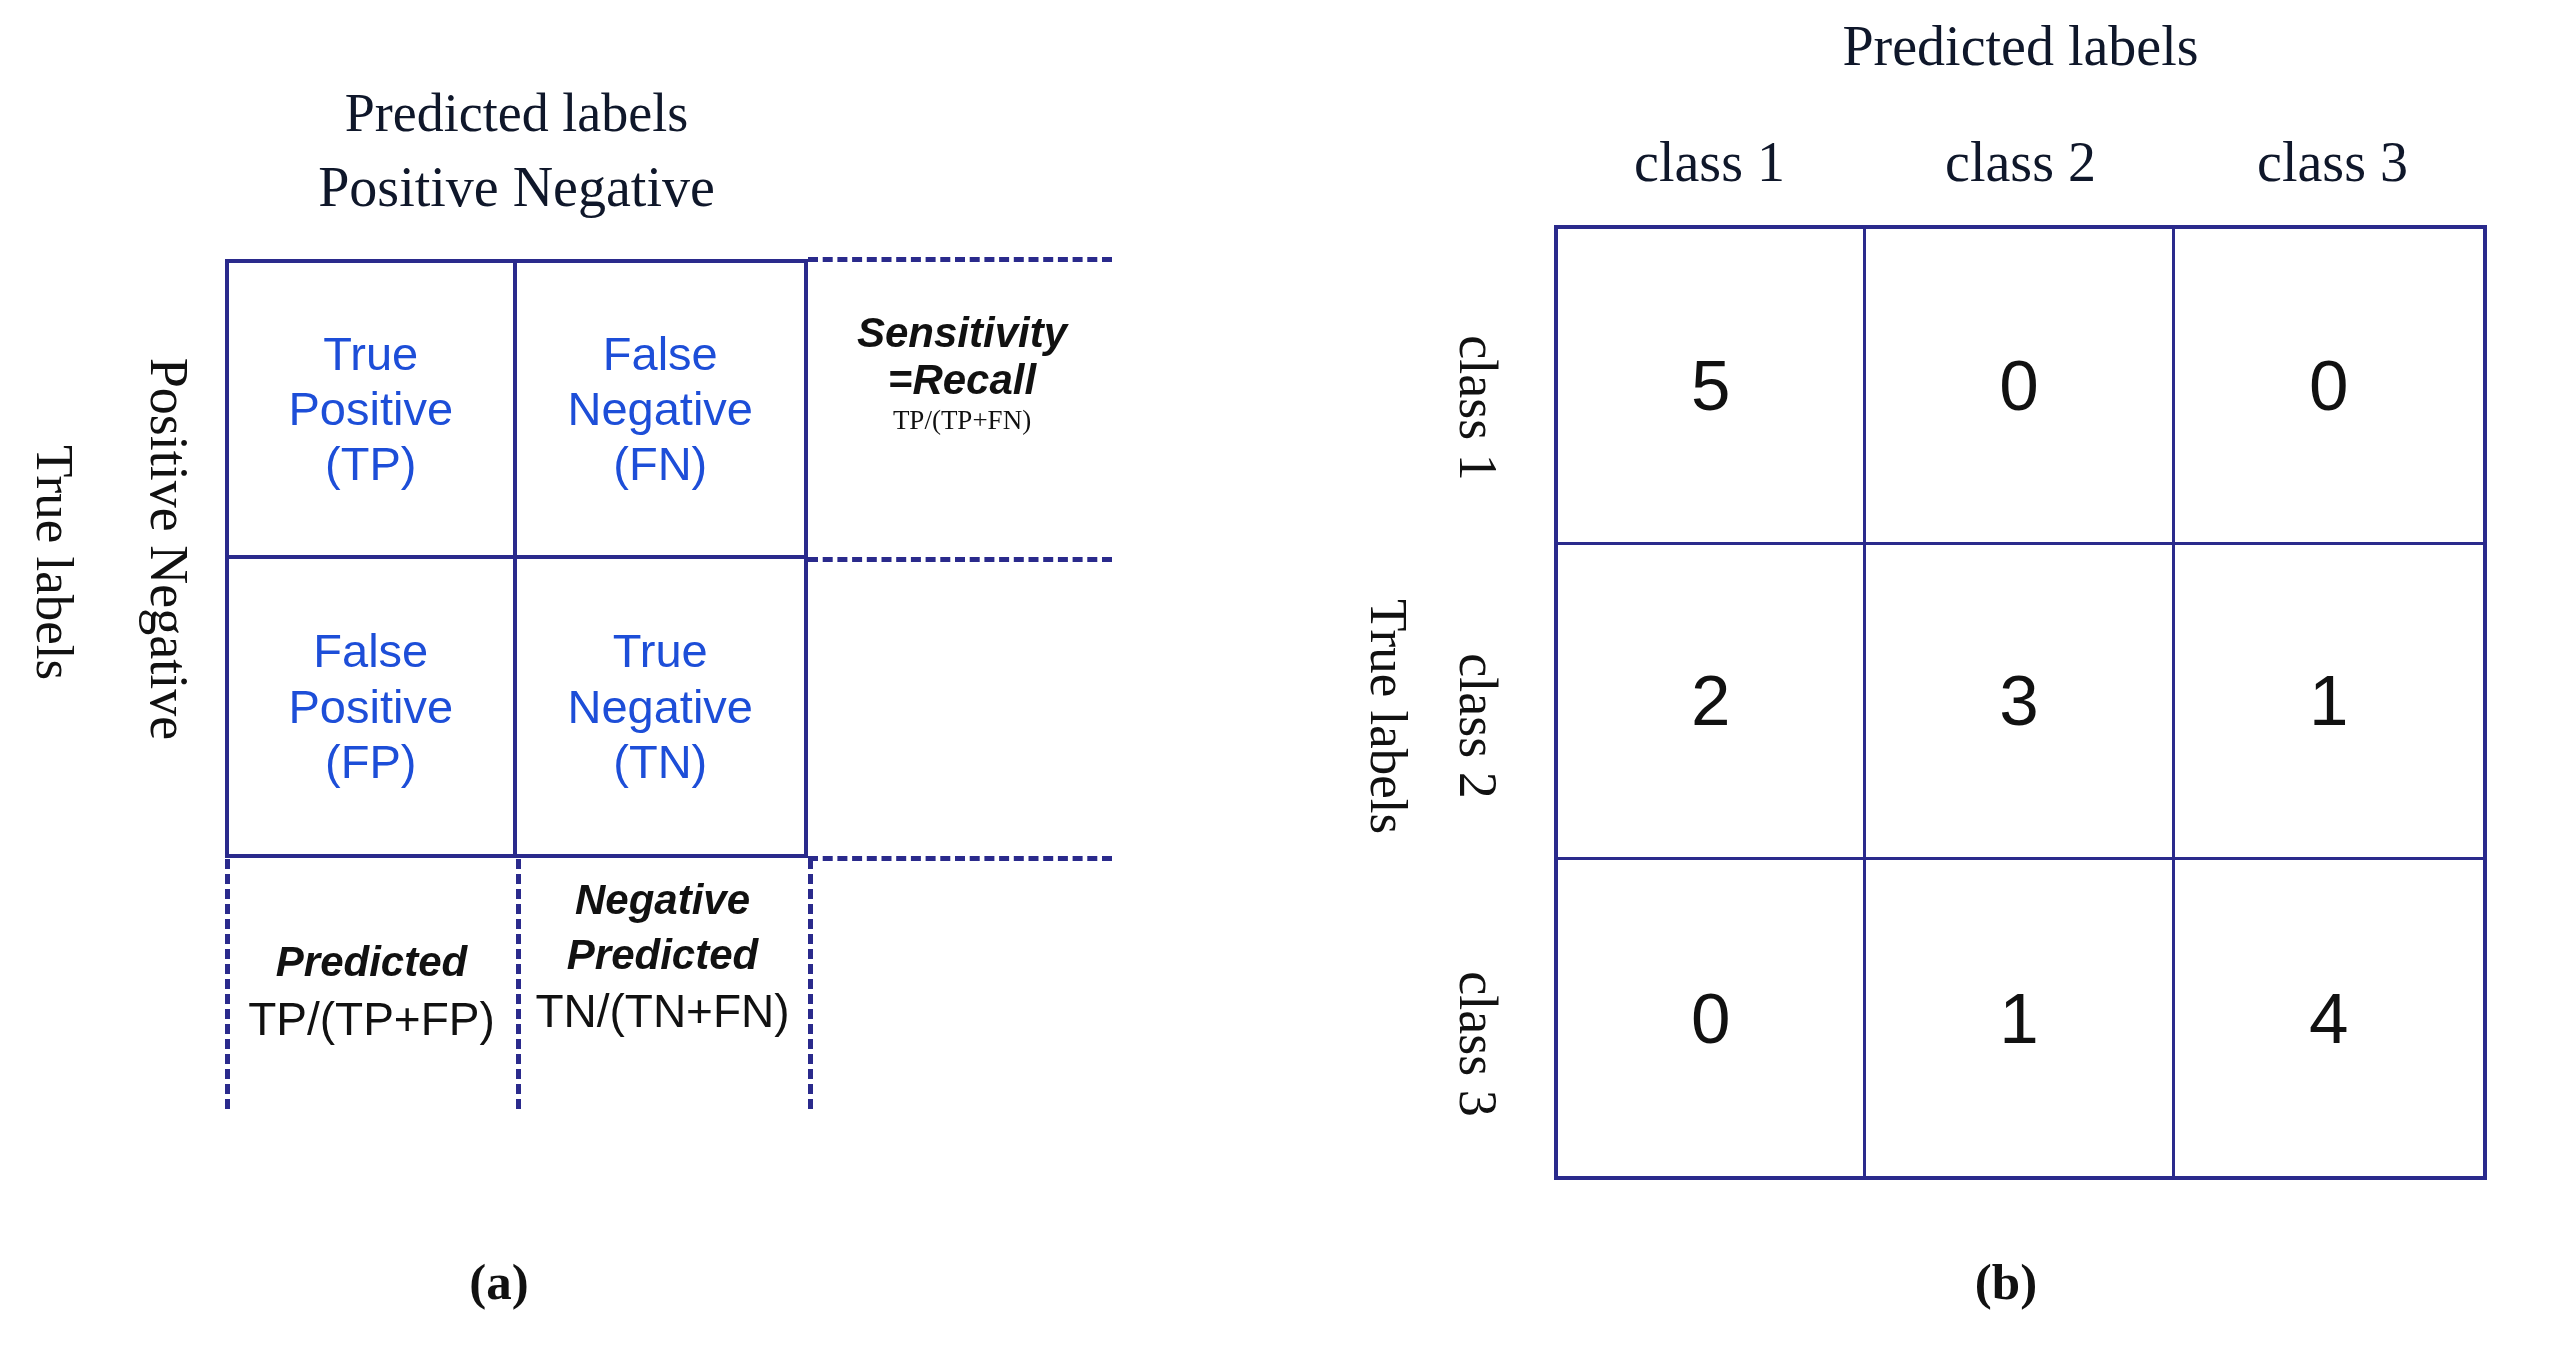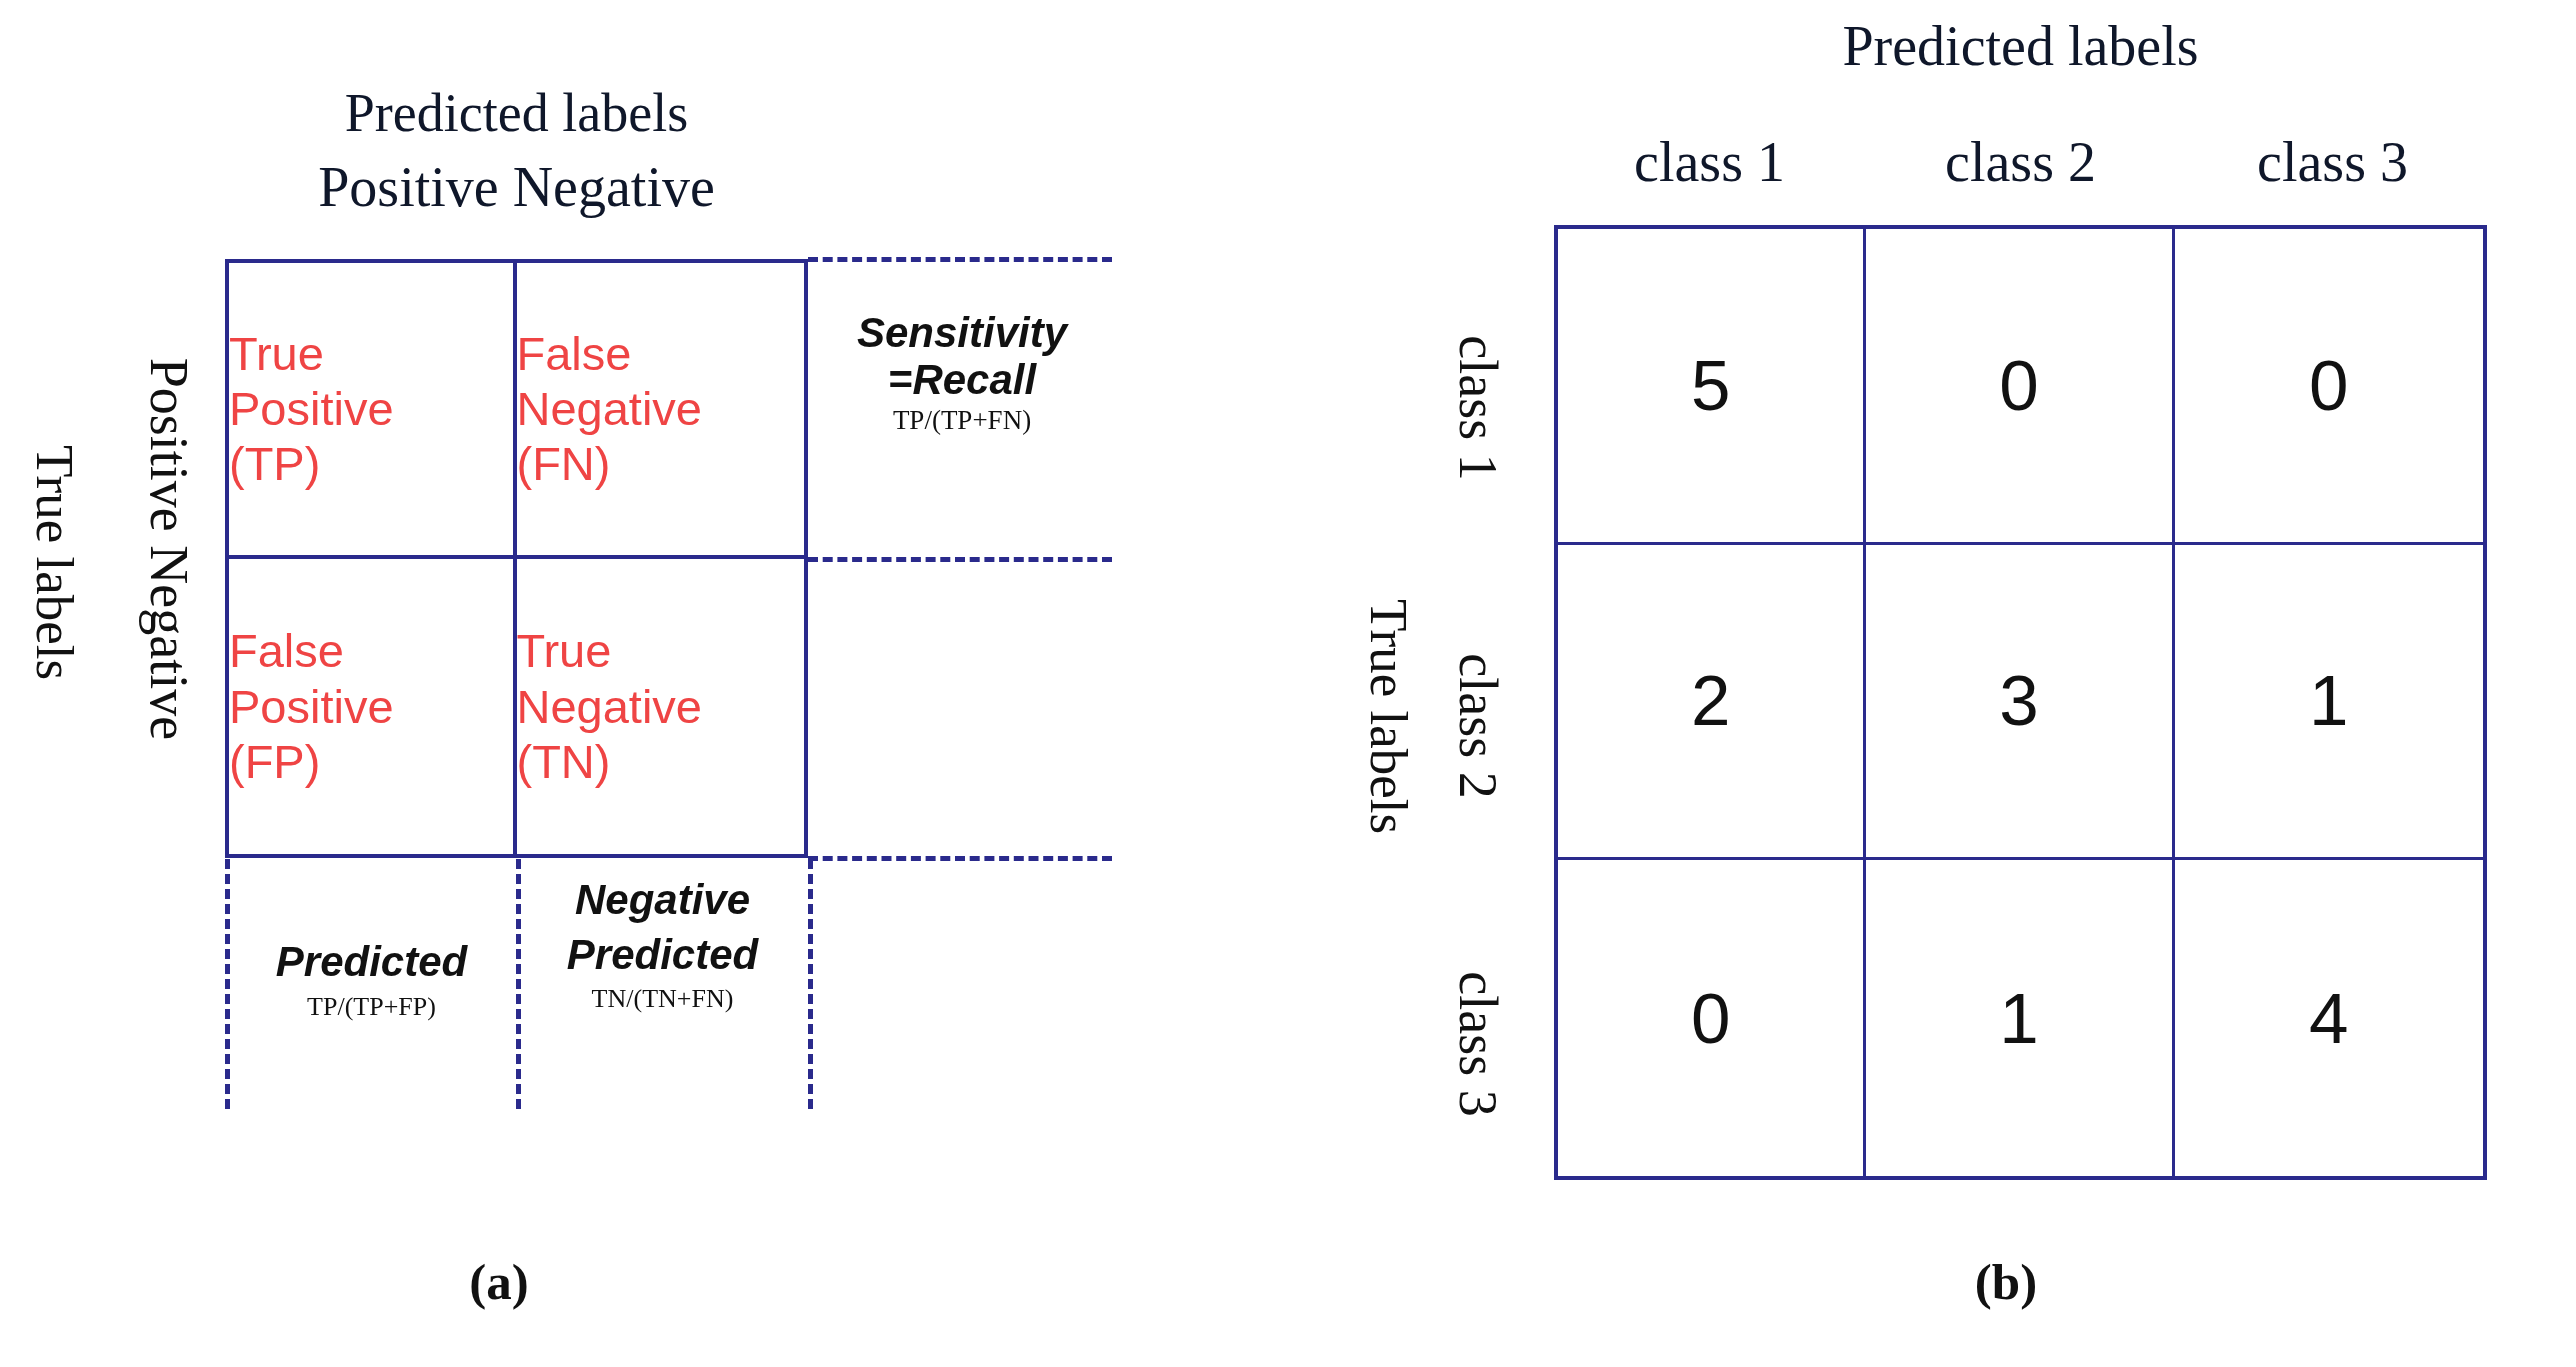--- a/index.html
+++ b/index.html
@@ -32,23 +32,23 @@
   #panelA-grid {
     position: absolute;
     left: 225px; top: 259px; width: 583px; height: 599px;
     border: 4.5px solid #2A2A8C;
     display: grid;
     grid-template-columns: 1fr 1fr;
     grid-template-rows: 1fr 1fr;
   }
   #panelA-grid .cell {
     display: flex; flex-direction: column;
-    justify-content: center;
-    font-family: "Liberation Sans", sans-serif;
-    font-size: 47px; color: #ef4444;
+    align-items: center; justify-content: center;
+    font-family: "Liberation Sans", sans-serif;
+    font-size: 47px; color: #1d4ed8;
     line-height: 1.18;
     border-right: 4.5px solid #2A2A8C;
     border-bottom: 4.5px solid #2A2A8C;
   }
   #panelA-grid .cell:nth-child(2n) { border-right: none; }
   #panelA-grid .cell:nth-child(n+3) { border-bottom: none; }
 
   
   .dash-h {
     position: absolute;
@@ -76,22 +76,22 @@
   }
 
   
   .bmetric { position: absolute; text-align: center; color: #111111; }
   .bmetric .m-name {
     font-family: "Liberation Sans", sans-serif;
     font-weight: bold; font-style: italic;
     font-size: 42px; line-height: 1.3;
   }
   .bmetric .m-form {
-    font-family: Liberation Serif, serif;
-    font-size: 26px; line-height: 1.3;
+    font-family: Liberation Sans, sans-serif;
+    font-size: 46px; line-height: 1.3;
   }
 
   
   #panelB-grid {
     position: absolute;
     left: 1554px; top: 225px; width: 933px; height: 955px;
     border: 4.5px solid #2A2A8C;
     display: grid;
     grid-template-columns: 1fr 1fr 1fr;
     grid-template-rows: 1fr 1fr 1fr;

